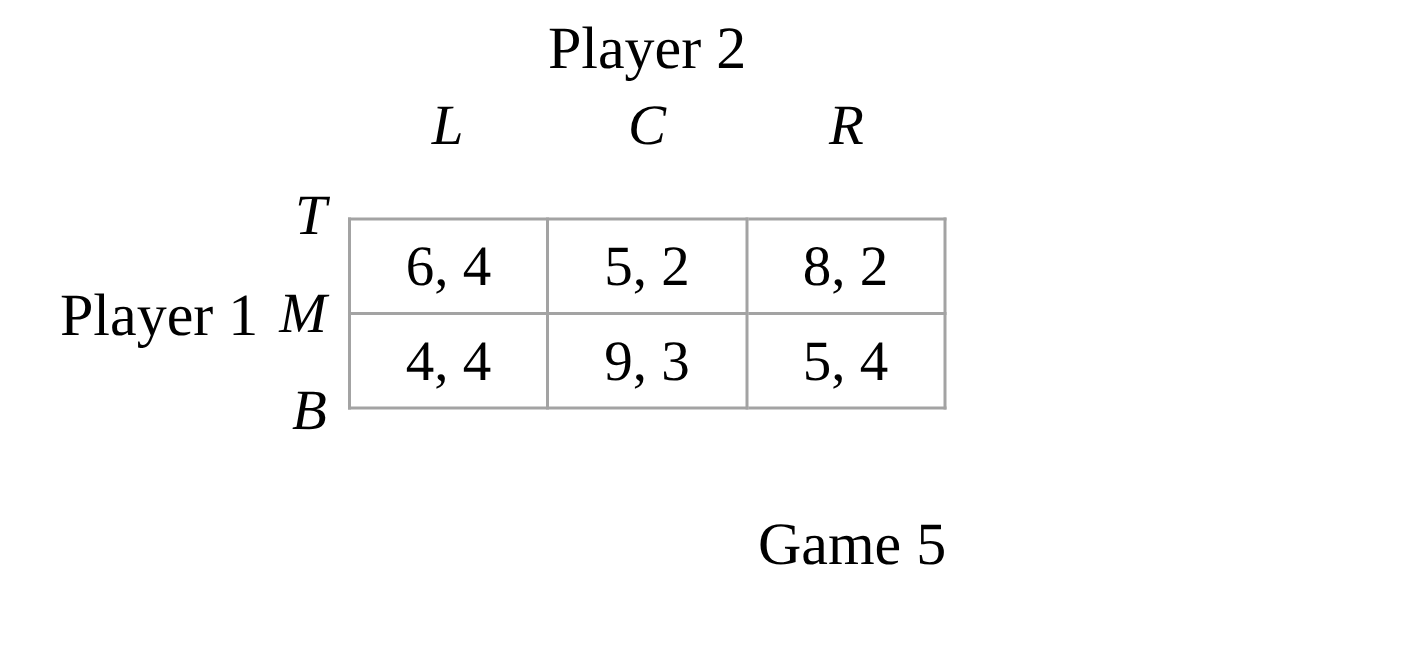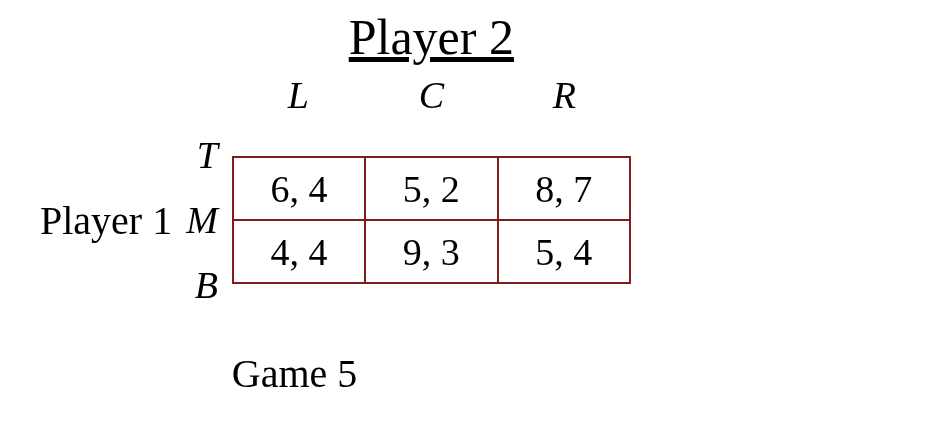--- a/index.html
+++ b/index.html
@@ -22,25 +22,24 @@
     top: 10px;
     display: grid;
     grid-template-columns: auto auto auto;
     grid-template-rows: auto auto auto auto;
     align-items: center;
   }
   .player2-title {
     grid-column: 3;
     grid-row: 1;
     text-align: center;
-    font-size: 50px;
+    font-size: 40px;
     line-height: 1.1;
     margin-bottom: 10px;
     white-space: nowrap;
-    text-decoration: underline;
   }
   .col-headers {
     grid-column: 3;
     grid-row: 2;
     display: grid;
     grid-template-columns: repeat(3, 133px);
     margin-bottom: 6px;
   }
   .col-header {
     text-align: center;
@@ -69,32 +68,32 @@
     font-style: italic;
     font-size: 38px;
     padding-right: 14px;
   }
   .payoff-table {
     grid-column: 3;
     grid-row: 3;
     border-collapse: collapse;
   }
   .payoff-table td {
-    border: 2px solid #7f1d1d;
+    border: 2px solid #a3a3a3;
     width: 129px;
     height: 61px;
     text-align: center;
     vertical-align: middle;
     font-size: 38px;
     padding: 0;
   }
   .game-title {
     grid-column: 3;
     grid-row: 4;
-    text-align: left;
+    text-align: right;
     font-size: 40px;
     margin-top: 32px;
     white-space: nowrap;
   }
 </style>
 </head>
 <body>
 
 <div class="canvas">
   <div class="figure">
@@ -113,21 +112,21 @@
       <div class="row-header">T</div>
       <div class="row-header">M</div>
       <div class="row-header">B</div>
     </div>
 
     <table class="payoff-table">
       <tbody>
         <tr>
           <td>6, 4</td>
           <td>5, 2</td>
-          <td>8, 7</td>
+          <td>8, 2</td>
         </tr>
         <tr>
           <td>4, 4</td>
           <td>9, 3</td>
           <td>5, 4</td>
         </tr>
       </tbody>
     </table>
 
     <div class="game-title">Game 5</div>

